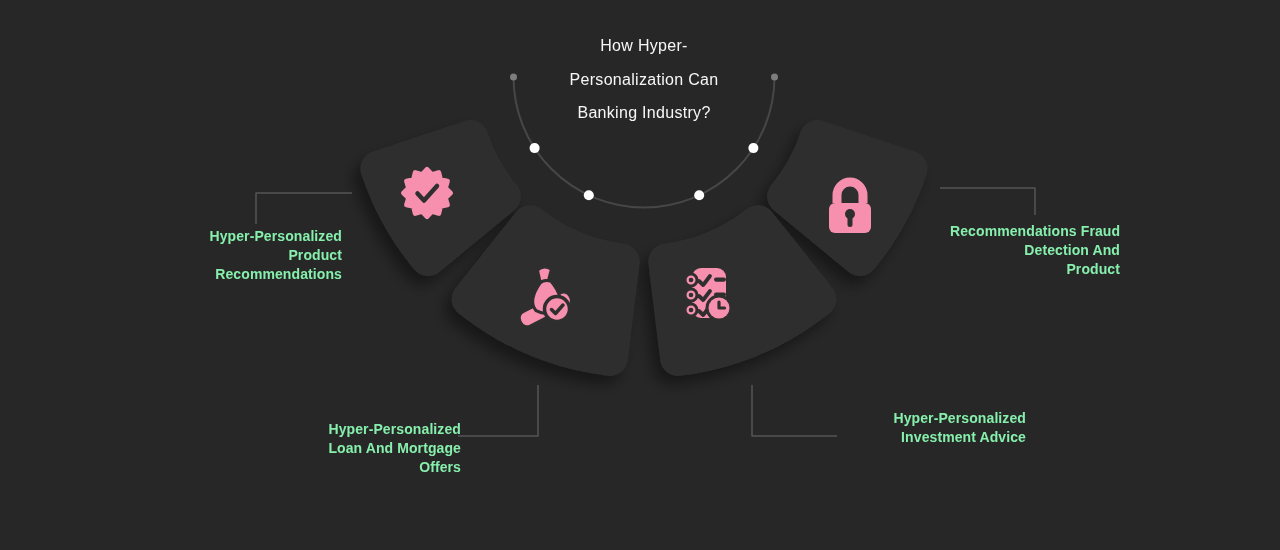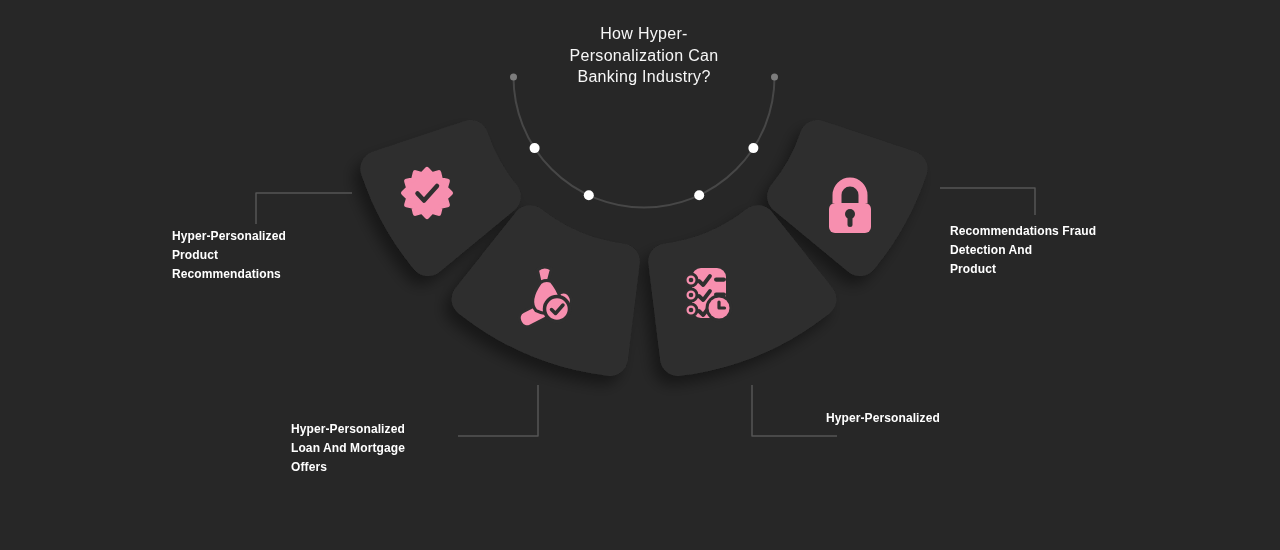--- a/index.html
+++ b/index.html
@@ -9,24 +9,24 @@
     font-family:"Liberation Sans", sans-serif;
     position:relative;overflow:hidden;
   }
   .stage{position:absolute;inset:0;width:1280px;height:550px;}
   svg.scene{position:absolute;left:0;top:0;}
   .title{
     position:absolute;left:504px;top:23px;width:280px;
     text-align:center;color:#f7f7f7;
     font-size:16px;line-height:21.5px;letter-spacing:.3px;font-weight:400;
   }
-  .title span{display:block;}
+  .title span{display:block;margin-top:12px;}
   .seg-label{
-    position:absolute;text-align:left;color:#ffffff;
-    font-size:12px;line-height:19px;font-weight:700;letter-spacing:.1px;
+    position:absolute;text-align:right;color:#86efac;
+    font-size:14px;line-height:19px;font-weight:700;letter-spacing:.1px;
   }
   .seg-label div{white-space:nowrap;}
   .lbl-0{left:172px;top:227px;width:170px;}
   .lbl-1{left:291px;top:420px;width:170px;}
   .lbl-2{left:826px;top:409px;width:200px;}
   .lbl-3{left:950px;top:222px;width:170px;}
   .card-path{
     fill:#2f2f2f;stroke:#2f2f2f;stroke-width:36;stroke-linejoin:round;
   }
   .connector{stroke:#565656;stroke-width:1.5;fill:none;stroke-linejoin:round;}
@@ -134,20 +134,21 @@
   </div>
 
   <div class="seg-label lbl-1">
     <div>Hyper-Personalized</div>
     <div>Loan And Mortgage</div>
     <div>Offers</div>
   </div>
 
   <div class="seg-label lbl-2">
     <div>Hyper-Personalized</div>
+    <div>Investment Advice</div>
   </div>
 
   <div class="seg-label lbl-3">
     <div>Recommendations Fraud</div>
     <div>Detection And</div>
     <div>Product</div>
   </div>
 
 </div>
 

